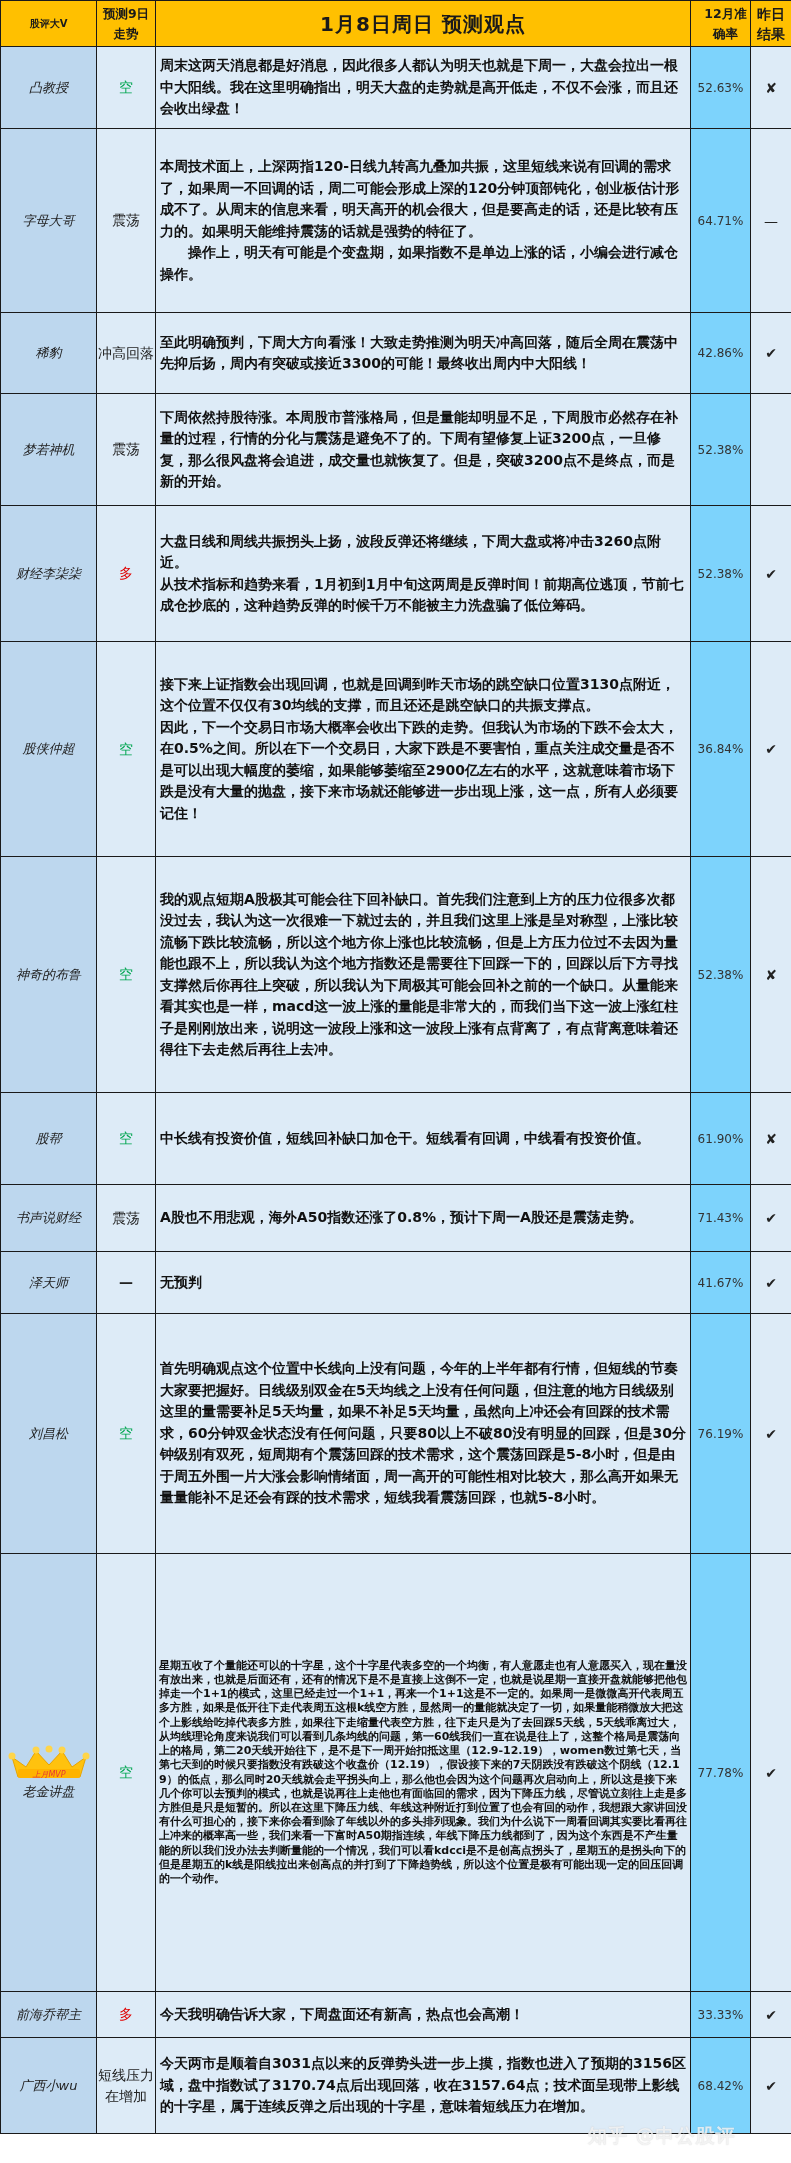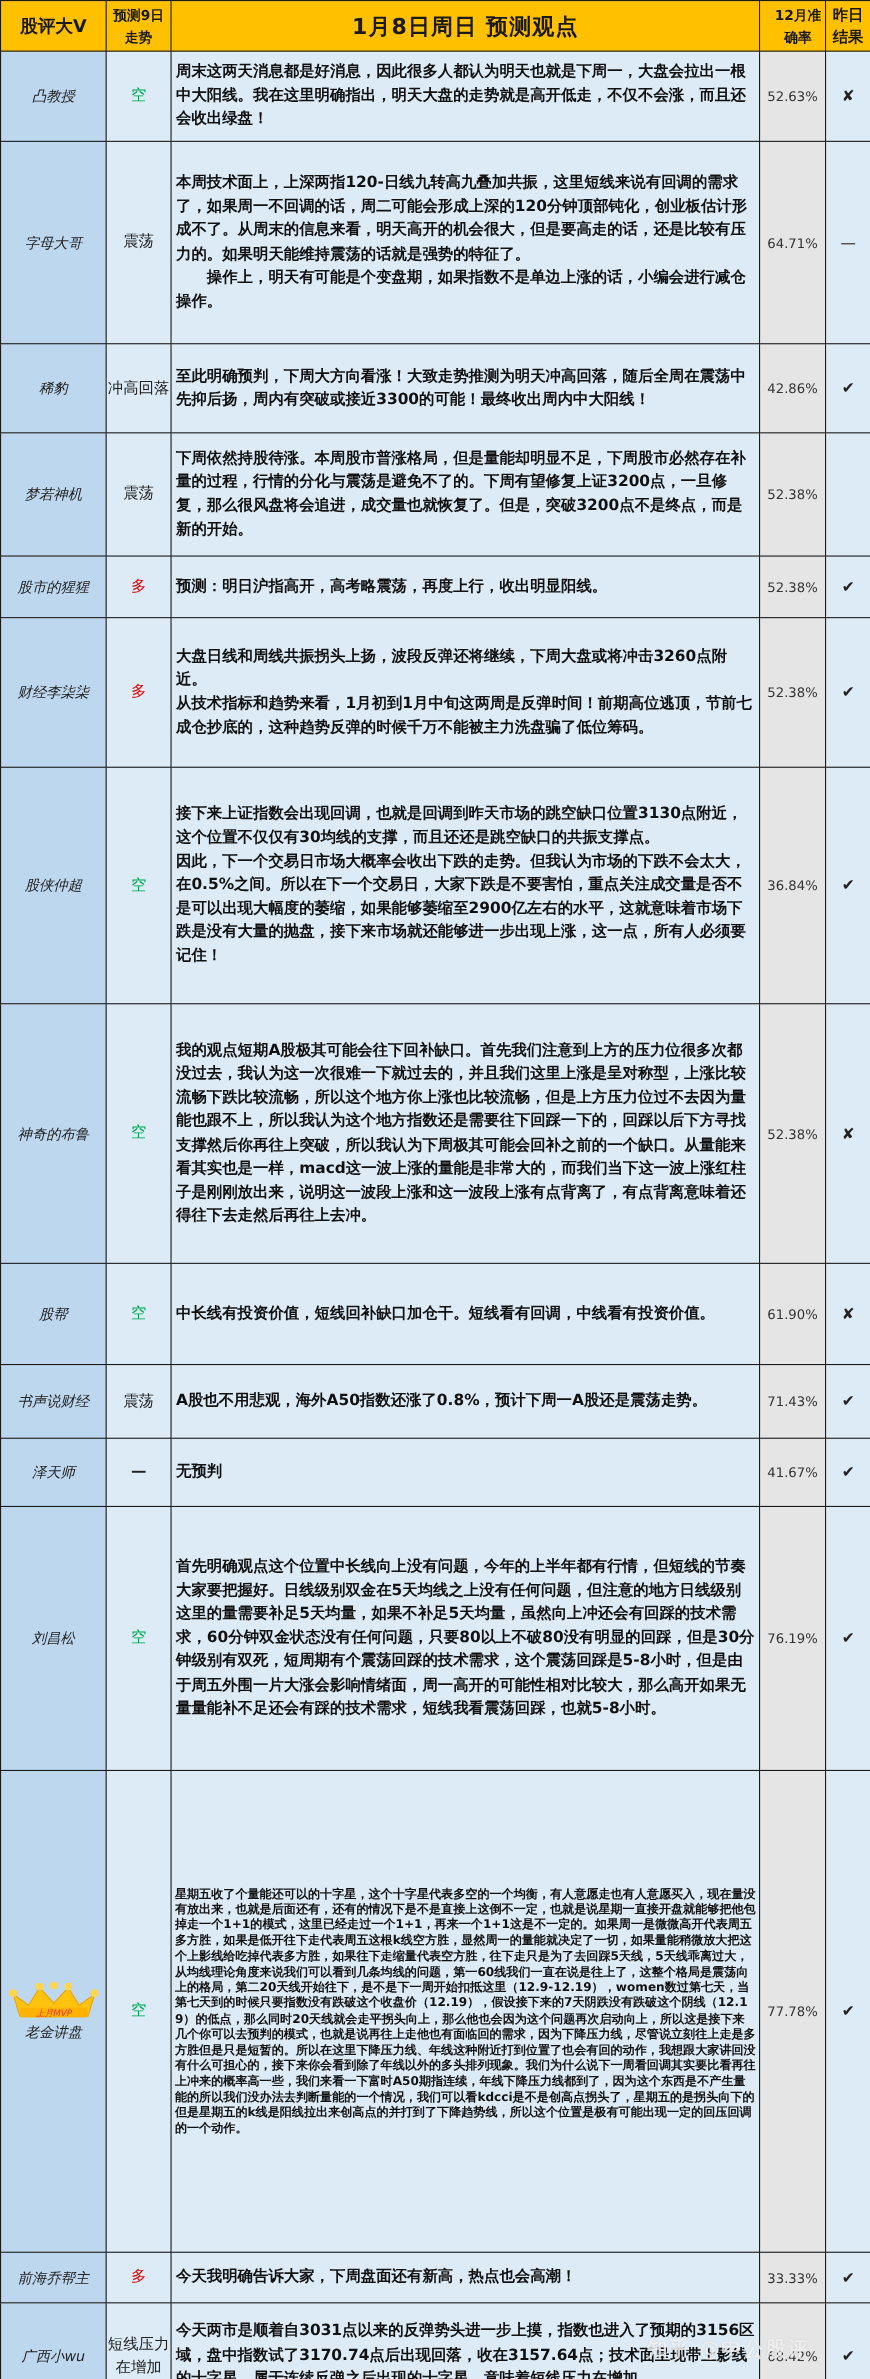--- a/index.html
+++ b/index.html
@@ -5,32 +5,32 @@
   html, body { margin: 0; padding: 0; background: #ffffff; }
   body { width: 791px; height: 2163px; overflow: hidden; font-family: "DejaVu Sans", "Liberation Sans", sans-serif; }
   table { border-collapse: collapse; width: 791px; table-layout: fixed; }
   td, th { border: 1.5px solid #1a1a1a; padding: 0; vertical-align: middle; }
   col.c-name { width: 96px; }
   col.c-trend { width: 59px; }
   col.c-content { width: 535px; }
   col.c-rate { width: 60px; }
   col.c-result { width: 41px; }
   thead th { background: #ffc000; color: #1a1a1a; font-weight: bold; text-align: center; line-height: 20px; }
-  thead th.h-name { font-size: 16px; margin-top: 40px; }
+  thead th.h-name { font-size: 10px; margin-top: 40px; }
   thead th.h-trend { font-size: 12.5px; margin-top: 33px; }
   thead th.h-title { font-size: 20px; letter-spacing: 1px; }
   thead th.h-rate { font-size: 12.5px; padding-left: 10px; }
   thead th.h-result { font-size: 14px; }
   td.name { background: #bdd7ee; text-align: center; font-size: 13px; color: #222; font-style: italic; }
   td.trend { background: #ddebf7; text-align: center; font-size: 14px; line-height: 21px; color: #222; }
   td.trend.kong { color: #00a651; }
   td.trend.duo { color: #e00000; }
   td.content { background: #ddebf7; font-weight: bold; font-size: 14px; line-height: 21.5px; padding: 2px 3px 2px 4px; color: #111; text-align: left; word-break: break-all; }
   td.content.small { font-size: 11px; line-height: 14.2px; padding: 2px 3px; }
-  td.rate { background: #e5e5e5; text-align: center; font-size: 12px; color: #333; }
+  td.rate { background: #7dd3fc; text-align: center; font-size: 12px; color: #333; }
   td.result { background: #ddebf7; text-align: center; font-size: 14px; color: #222; }
   .para { display: block; }
   .indent { text-indent: 2em; }
   .crown { display: block; margin: 0 auto 2px auto; width: 86px; height: 36px; }
   .watermark { position: absolute; left: 588px; top: 2123px; font-size: 19px; color: rgba(255,255,255,0.75); font-weight: bold; letter-spacing: 1px; pointer-events: none; text-shadow: 0 0 1px rgba(120,120,120,0.4); }
   .wrap { position: relative; }
 </style>
 </head>
 <body>
 
@@ -83,29 +83,20 @@
     </tr>
     <tr style="height:112px">
       <td class="name">梦若神机</td>
       <td class="trend">震荡</td>
       <td class="content">
             <span class="para">下周依然持股待涨。本周股市普涨格局，但是量能却明显不足，下周股市必然存在补量的过程，行情的分化与震荡是避免不了的。下周有望修复上证3200点，一旦修复，那么很风盘将会追进，成交量也就恢复了。但是，突破3200点不是终点，而是新的开始。</span>
           </td>
       <td class="rate">52.38%</td>
       <td class="result"></td>
     </tr>
-    <tr style="height:56px">
-      <td class="name">股市的猩猩</td>
-      <td class="trend duo">多</td>
-      <td class="content">
-            <span class="para">预测：明日沪指高开，高考略震荡，再度上行，收出明显阳线。</span>
-          </td>
-      <td class="rate">52.38%</td>
-      <td class="result">✔</td>
-    </tr>
     <tr style="height:136px">
       <td class="name">财经李柒柒</td>
       <td class="trend duo">多</td>
       <td class="content">
         <span class="para">大盘日线和周线共振拐头上扬，波段反弹还将继续，下周大盘或将冲击3260点附近。</span>
         <span class="para">从技术指标和趋势来看，1月初到1月中旬这两周是反弹时间！前期高位逃顶，节前七成仓抄底的，这种趋势反弹的时候千万不能被主力洗盘骗了低位筹码。</span>
       </td>
       <td class="rate">52.38%</td>
       <td class="result">✔</td>
     </tr>

